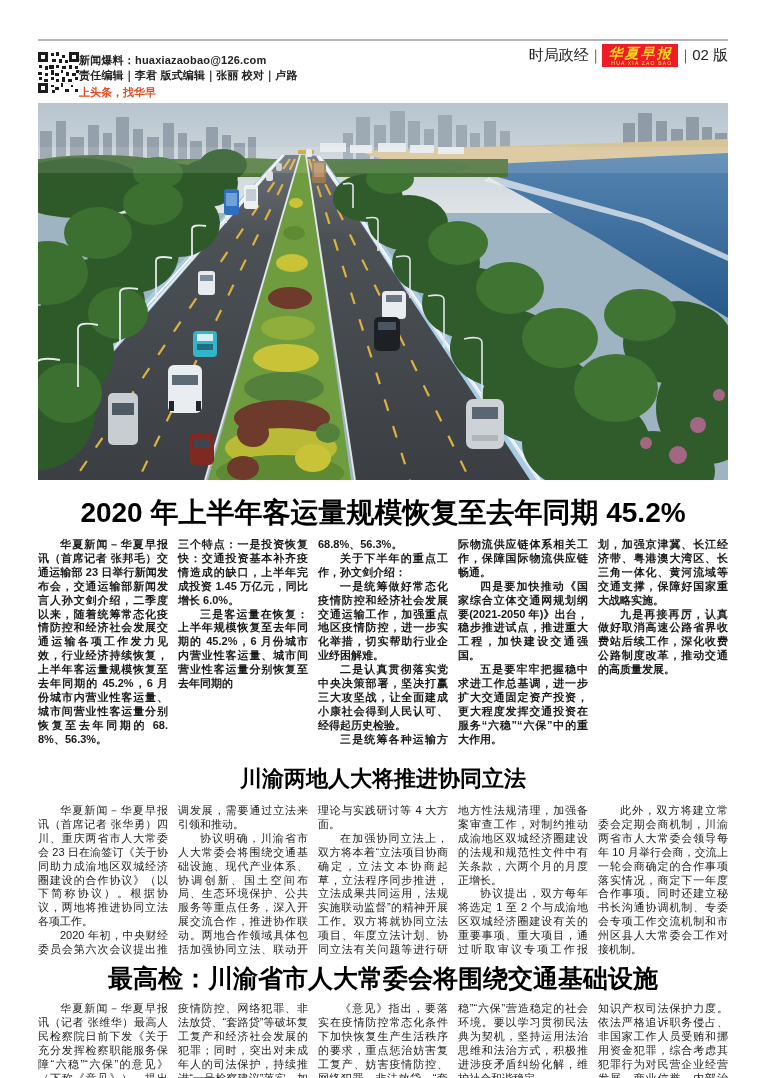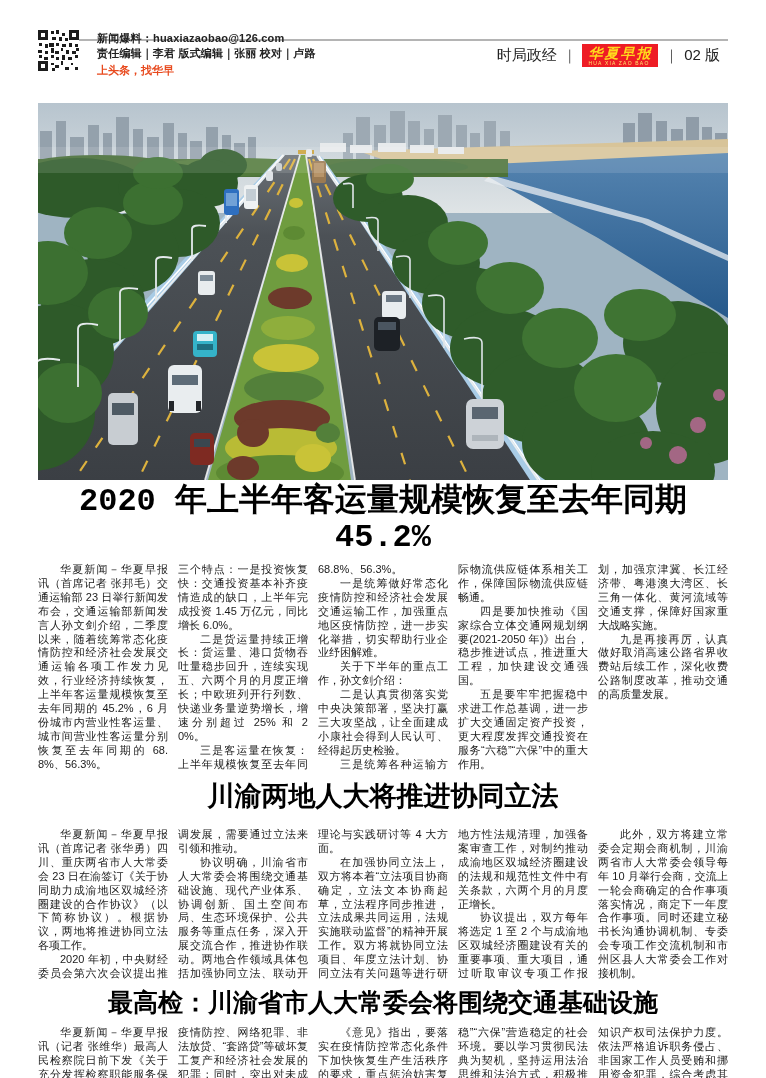--- a/index.html
+++ b/index.html
@@ -3,45 +3,45 @@
 <meta charset="utf-8">
 <style>
   * { margin:0; padding:0; box-sizing:border-box; }
   html,body { background:#ffffff; }
   body {
     width:766px; height:1078px; position:relative; overflow:hidden;
     font-family:"Liberation Sans","DejaVu Sans",sans-serif; color:#111;
   }
   
   .hdr-rule { position:absolute; left:38px; top:39px; width:690px; height:2px; background:#b4b4b4; }
-  .hdr-left { position:absolute; left:38px; top:30px; display:flex; gap:18px; align-items:flex-start; }
+  .hdr-left { position:absolute; left:38px; top:52px; display:flex; gap:0; align-items:flex-start; }
   .qr { width:41px; height:41px; display:block; }
   .hdr-lines { padding-top:1px; }
   .hdr-lines .l1, .hdr-lines .l2 { font-size:11px; line-height:15px; font-weight:700; color:#222; letter-spacing:.2px; }
   .hdr-lines .l3 { font-size:11px; line-height:17px; font-weight:700; color:#e8491d; margin-top:1px; }
-  .hdr-right { position:absolute; right:46px; top:44px; display:flex; align-items:center; gap:6px; font-size:15px; color:#222; }
+  .hdr-right { position:absolute; right:38px; top:44px; display:flex; align-items:center; font-size:15px; color:#222; }
   .hdr-right .sep { color:#444; font-size:14px; }
-  .masthead { background:#ee1c25; color:#ffd91c; padding:2px 6px 1px; text-align:left; display:inline-block; }
+  .masthead { background:#ee1c25; color:#ffd91c; padding:2px 6px 1px; text-align:right; display:inline-block; }
   .masthead .mh-main { font-size:14px; font-weight:900; letter-spacing:2px; font-style:italic; display:block; line-height:15px; }
   .masthead .mh-sub  { font-size:5px; letter-spacing:1.2px; display:block; line-height:5px; color:#ffe36e; }
   
   .photo { position:absolute; left:38px; top:103px; width:690px; height:377px; overflow:hidden; background:#9fb4c2; }
   .photo svg { display:block; }
   
   .main { position:absolute; left:38px; top:484px; width:690px; }
   h1.headline { font-weight:900; color:#000; text-align:center; letter-spacing:0; font-family:"Liberation Sans","DejaVu Sans",sans-serif; }
-  h1.t1 { font-size:32px; line-height:36px; margin:0 0 7px;font-family:Liberation Mono, monospace; }
-  h1.t2 { font-size:27px; line-height:32px; margin:0 0 16px; }
+  h1.t1 { font-size:28px; line-height:36px; margin:11px 0 7px; }
+  h1.t2 { font-size:22px; line-height:32px; margin:0 0 9px; }
   h1.t3 { font-size:25px; line-height:32px; margin:0 0 8px; }
   .cols { display:flex; gap:10px; overflow:hidden; }
   .cols .col { width:130px; flex:0 0 130px; }
   .cols p { font-size:11px; line-height:13.9px; text-align:justify; color:#1a1a1a;
             font-family:"Liberation Sans","DejaVu Sans",sans-serif; word-break:break-all; }
   .cols p.ind { text-indent:22px; }
-  .cols1 { height:208px; margin-bottom:9px; }
+  .cols1 { height:208px; margin-bottom:17px;font-weight:bold; }
   .cols2 { height:151px; margin-bottom:7px; }
   .cols3 { height:98px; }
 </style>
 </head>
 <body>
 
 <div class="hdr-rule"></div>
 
 <div class="hdr-left">
   <svg class="qr" viewBox="0 0 29 29" shape-rendering="crispEdges">
@@ -325,27 +325,26 @@
 </div>
 
 <div class="main">
   <h1 class="headline t1">2020 年上半年客运量规模恢复至去年同期 45.2%</h1>
   <div class="cols cols1">
       <div class="col">
         <p class="ind">华夏新闻－华夏早报讯（首席记者 张邦毛）交通运输部 23 日举行新闻发布会，交通运输部新闻发言人孙文剑介绍，二季度以来，随着统筹常态化疫情防控和经济社会发展交通运输各项工作发力见效，行业经济持续恢复，上半年客运量规模恢复至去年同期的 45.2%，6 月份城市内营业性客运量、城市间营业性客运量分别恢复至去年同期的 68.8%、56.3%。</p>
       </div>
       <div class="col">
         <p class="noind">三个特点：一是投资恢复快：交通投资基本补齐疫情造成的缺口，上半年完成投资 1.45 万亿元，同比增长 6.0%。</p>
-        <p class="ind">二是货运量持续正增长：货运量、港口货物吞吐量稳步回升，连续实现五、六两个月的月度正增长；中欧班列开行列数、快递业务量逆势增长，增速分别超过 25% 和 20%。</p>
         <p class="ind">三是客运量在恢复：上半年规模恢复至去年同期的 45.2%，6 月份城市内营业性客运量、城市间营业性客运量分别恢复至去年同期的</p>
       </div>
       <div class="col">
         <p class="noind">68.8%、56.3%。</p>
+        <p class="ind">关于下半年的重点工作，孙文剑介绍：</p>
         <p class="ind">一是统筹做好常态化疫情防控和经济社会发展交通运输工作，加强重点地区疫情防控，进一步实化举措，切实帮助行业企业纾困解难。</p>
-        <p class="ind">关于下半年的重点工作，孙文剑介绍：</p>
         <p class="ind">二是认真贯彻落实党中央决策部署，坚决打赢三大攻坚战，让全面建成小康社会得到人民认可、经得起历史检验。</p>
         <p class="ind">三是统筹各种运输方式发展，统筹政府和市场作用、国际国内两种资源，加快推进国</p>
       </div>
       <div class="col">
         <p class="noind">际物流供应链体系相关工作，保障国际物流供应链畅通。</p>
         <p class="ind">四是要加快推动《国家综合立体交通网规划纲要(2021-2050 年)》出台，稳步推进试点，推进重大工程，加快建设交通强国。</p>
         <p class="ind">五是要牢牢把握稳中求进工作总基调，进一步扩大交通固定资产投资，更大程度发挥交通投资在服务“六稳”“六保”中的重大作用。</p>
       </div>
       <div class="col">
         <p class="noind">划，加强京津冀、长江经济带、粤港澳大湾区、长三角一体化、黄河流域等交通支撑，保障好国家重大战略实施。</p>

